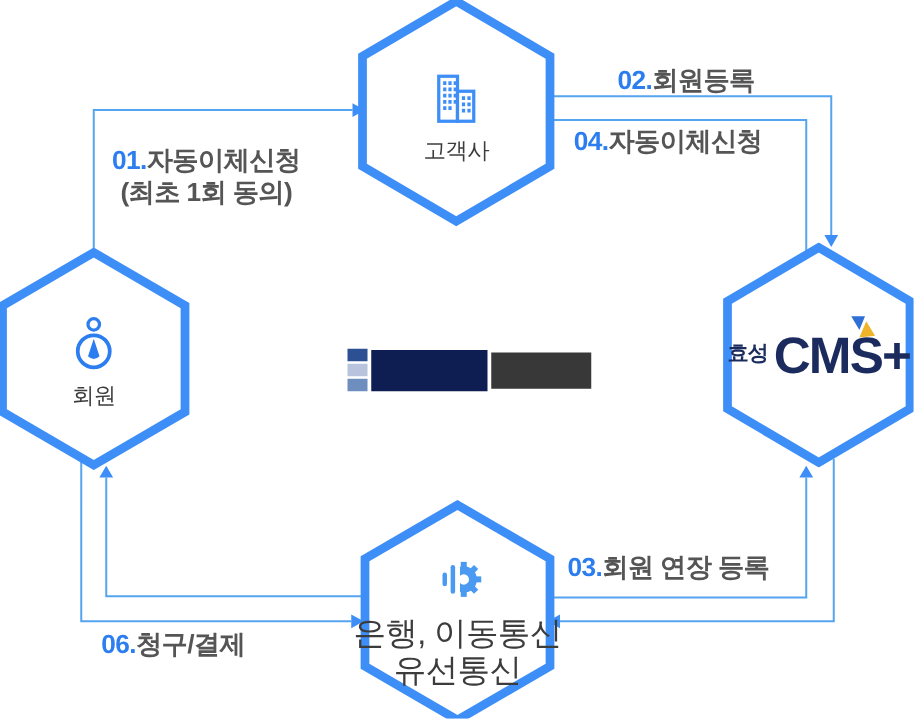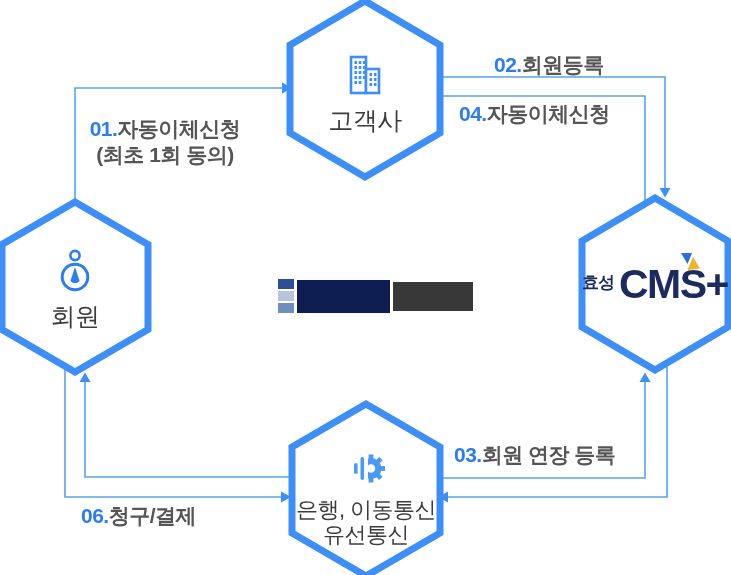--- a/index.html
+++ b/index.html
@@ -3,23 +3,23 @@
 <meta charset="utf-8">
 <style>
   html,body{margin:0;padding:0;background:#fff;}
   .canvas{position:relative;width:731px;height:575px;background:#ffffff;overflow:hidden;
           font-family:"Liberation Sans","DejaVu Sans",sans-serif;}
   .layer{position:absolute;left:0;top:0;}
   .hex{position:absolute;}
   .hex svg{display:block;}
   .hex-content{position:absolute;left:0;top:0;right:0;bottom:0;display:flex;flex-direction:column;
               align-items:center;justify-content:center;pointer-events:none;}
-  .node-label{color:#3c3c3c;font-size:25px;font-weight:500;letter-spacing:-0.5px;line-height:1.15;
+  .node-label{color:#3c3c3c;font-size:18px;font-weight:500;letter-spacing:-0.5px;line-height:1.15;
               text-align:center;white-space:nowrap;}
-  .node-label.small{font-size:22px;text-align:center;}
+  .node-label.small{font-size:26px;text-align:center;}
   .flow-label{position:absolute;font-size:21px;font-weight:700;color:#555555;white-space:nowrap;
               letter-spacing:-0.5px;line-height:1.24;}
   .flow-num{color:#2b7df0;}
   .cms-brand{position:relative;display:flex;align-items:center;gap:5px;height:52px;}
   .cms-kor{color:#1b2b5e;font-size:17px;font-weight:700;padding-bottom:4px;letter-spacing:-1px;}
   .cms-eng{color:#1b2b5e;font-size:41px;font-weight:800;letter-spacing:-1.5px;line-height:1;}
   .cms-emblem{position:absolute;right:24px;top:-6px;}
   .center-logo{position:absolute;left:278px;top:279px;display:flex;align-items:center;gap:3px;}
   .sq-col{display:flex;flex-direction:column;gap:2px;}
   .sq-col div{width:16px;height:10px;}

